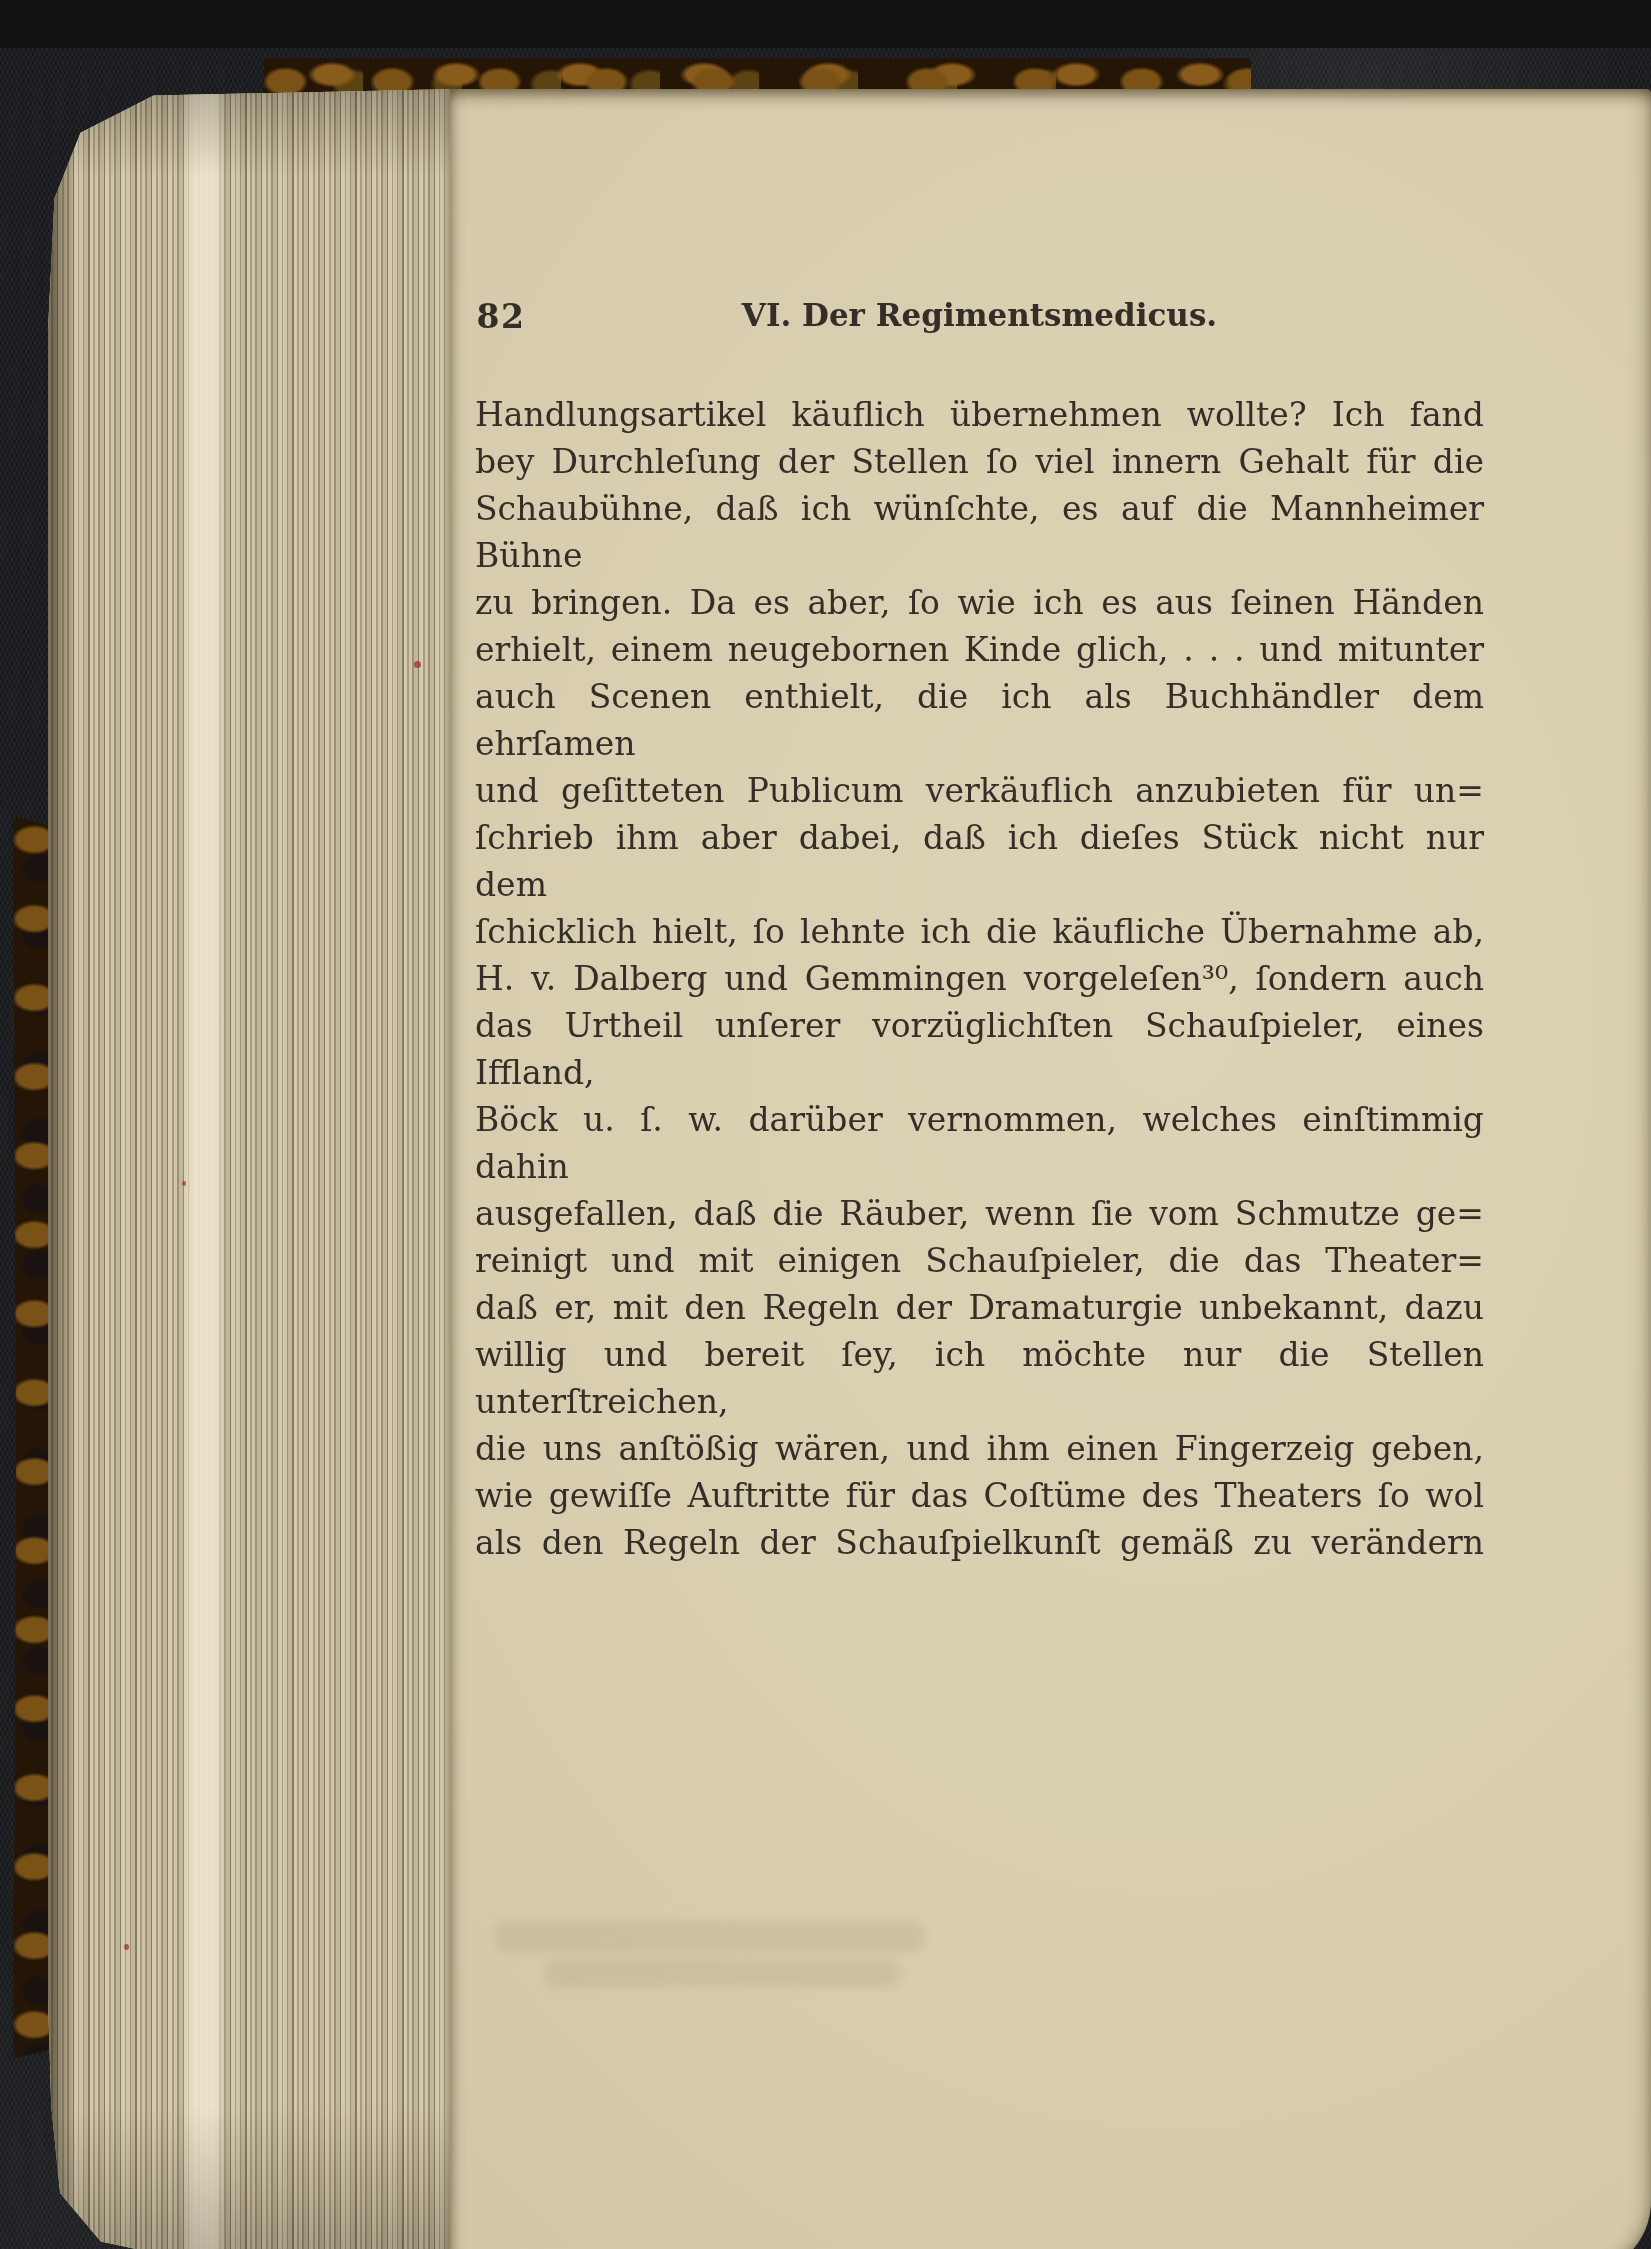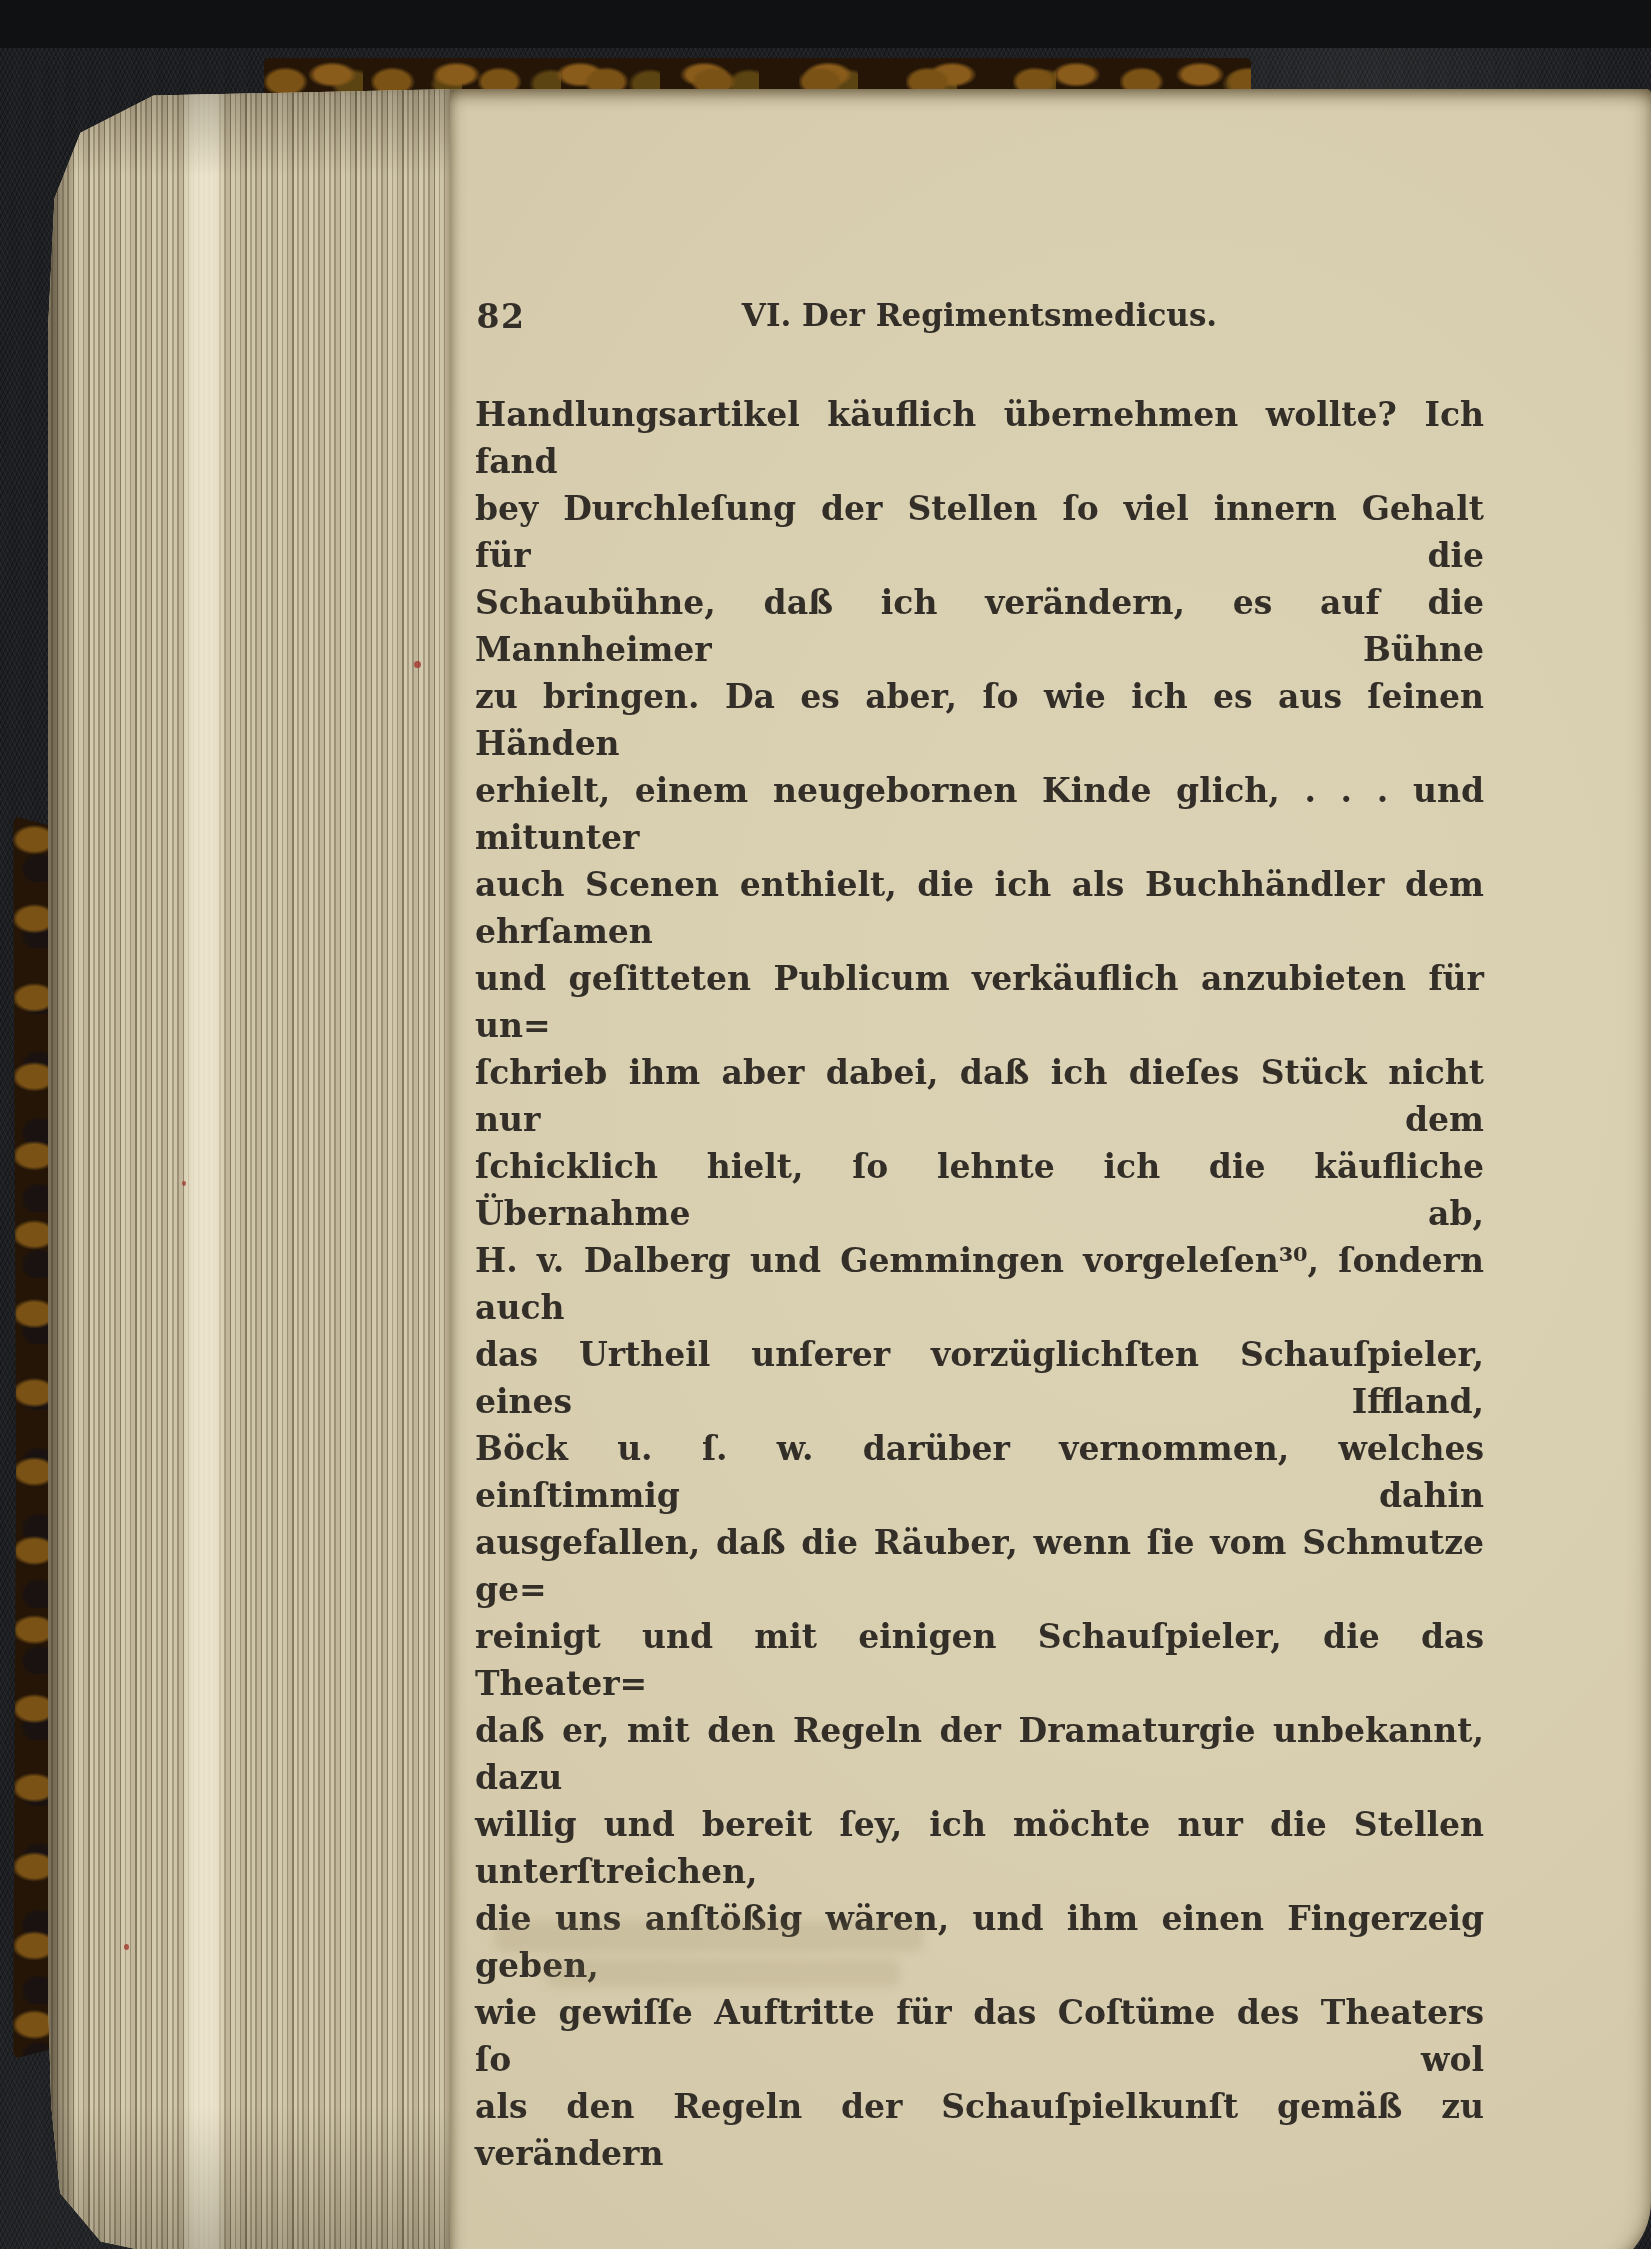--- a/index.html
+++ b/index.html
@@ -57,21 +57,21 @@
   .folio{
     position:absolute;left:26.4px;top:208px;width:165px;
     font-size:33px;font-weight:bold;letter-spacing:1.7px;
   }
   .running-header{
     position:absolute;left:25px;top:208px;width:1009px;
     text-align:center;font-size:31px;font-weight:bold;
   }
   .body-text{position:absolute;left:25px;top:302px;width:1009px;}
   .line{
-    font-size:33px;line-height:47px;font-weight:bold;
+    font-size:33px;line-height:47px;font-weight:normal;
     text-align:justify;text-align-last:justify;word-spacing:4.1px;
     white-space:normal;
   }
   
   .ghost{position:absolute;background:rgba(146,126,88,0.16);filter:blur(5px);border-radius:10px;}
   .ghost-1{left:495px;top:1873px;width:429px;height:31px;}
   .ghost-2{left:545px;top:1911px;width:355px;height:28px;}
   
   .speck{position:absolute;border-radius:50%;background:#a03028;opacity:0.75;}
   .speck-1{left:414px;top:613px;width:6.6px;height:7.4px;}
@@ -87,21 +87,21 @@
   <div class="marble marble-left"></div>
 
   <div class="page-stack"></div>
 
   <div class="page">
     <div class="folio">82</div>
     <div class="running-header">VI. Der Regimentsmedicus.</div>
     <div class="body-text">
         <div class="line">Handlungsartikel käuflich übernehmen wollte? Ich fand</div>
         <div class="line">bey Durchleſung der Stellen ſo viel innern Gehalt für die</div>
-        <div class="line">Schaubühne, daß ich verändern, es auf die Mannheimer Bühne</div>
+        <div class="line">Schaubühne, daß ich wünſchte, es auf die Mannheimer Bühne</div>
         <div class="line">zu bringen. Da es aber, ſo wie ich es aus ſeinen Händen</div>
         <div class="line">erhielt, einem neugebornen Kinde glich, . . . und mitunter</div>
         <div class="line">auch Scenen enthielt, die ich als Buchhändler dem ehrſamen</div>
         <div class="line">und geſitteten Publicum verkäuflich anzubieten für un=</div>
         <div class="line">ſchrieb ihm aber dabei, daß ich dieſes Stück nicht nur dem</div>
         <div class="line">ſchicklich hielt, ſo lehnte ich die käufliche Übernahme ab,</div>
         <div class="line">H. v. Dalberg und Gemmingen vorgeleſen³⁰, ſondern auch</div>
         <div class="line">das Urtheil unſerer vorzüglichſten Schauſpieler, eines Iffland,</div>
         <div class="line">Böck u. ſ. w. darüber vernommen, welches einſtimmig dahin</div>
         <div class="line">ausgefallen, daß die Räuber, wenn ſie vom Schmutze ge=</div>

